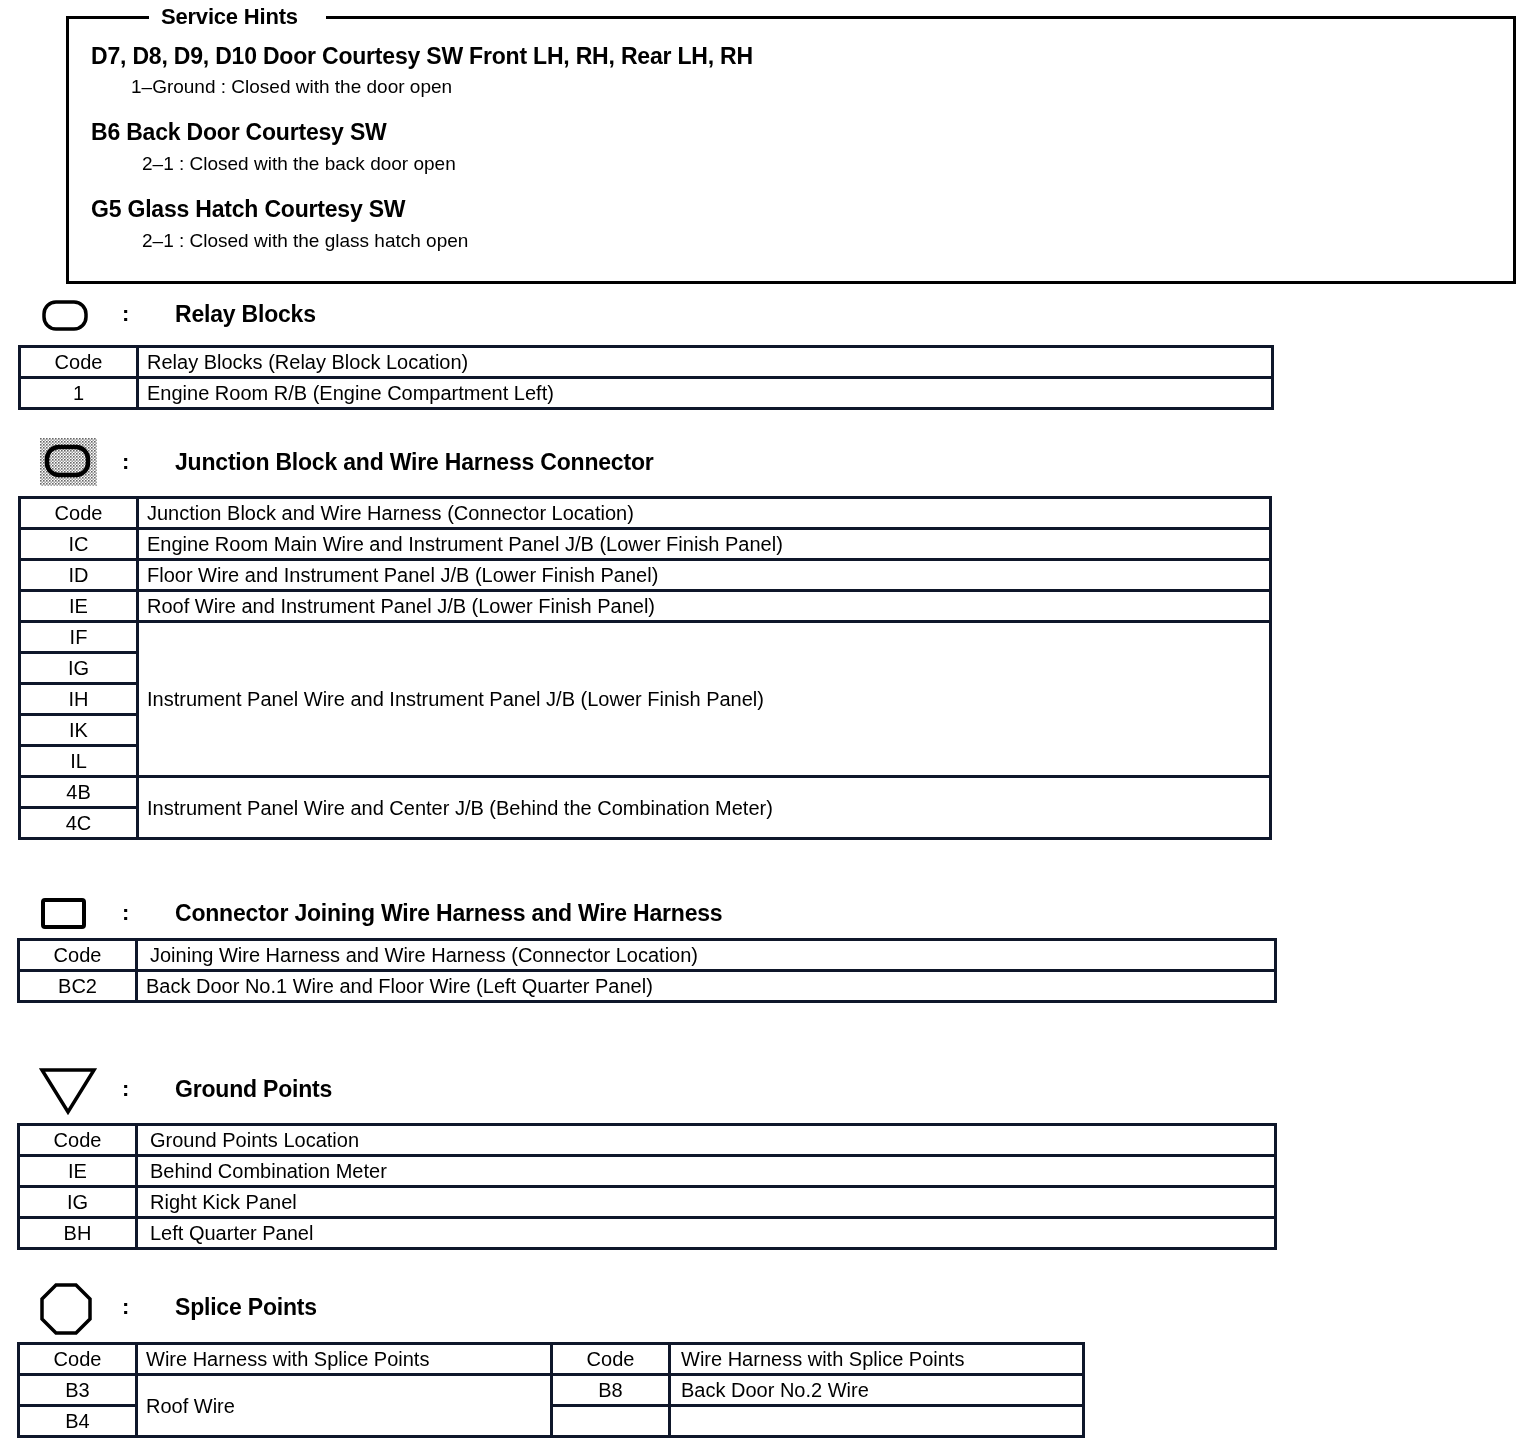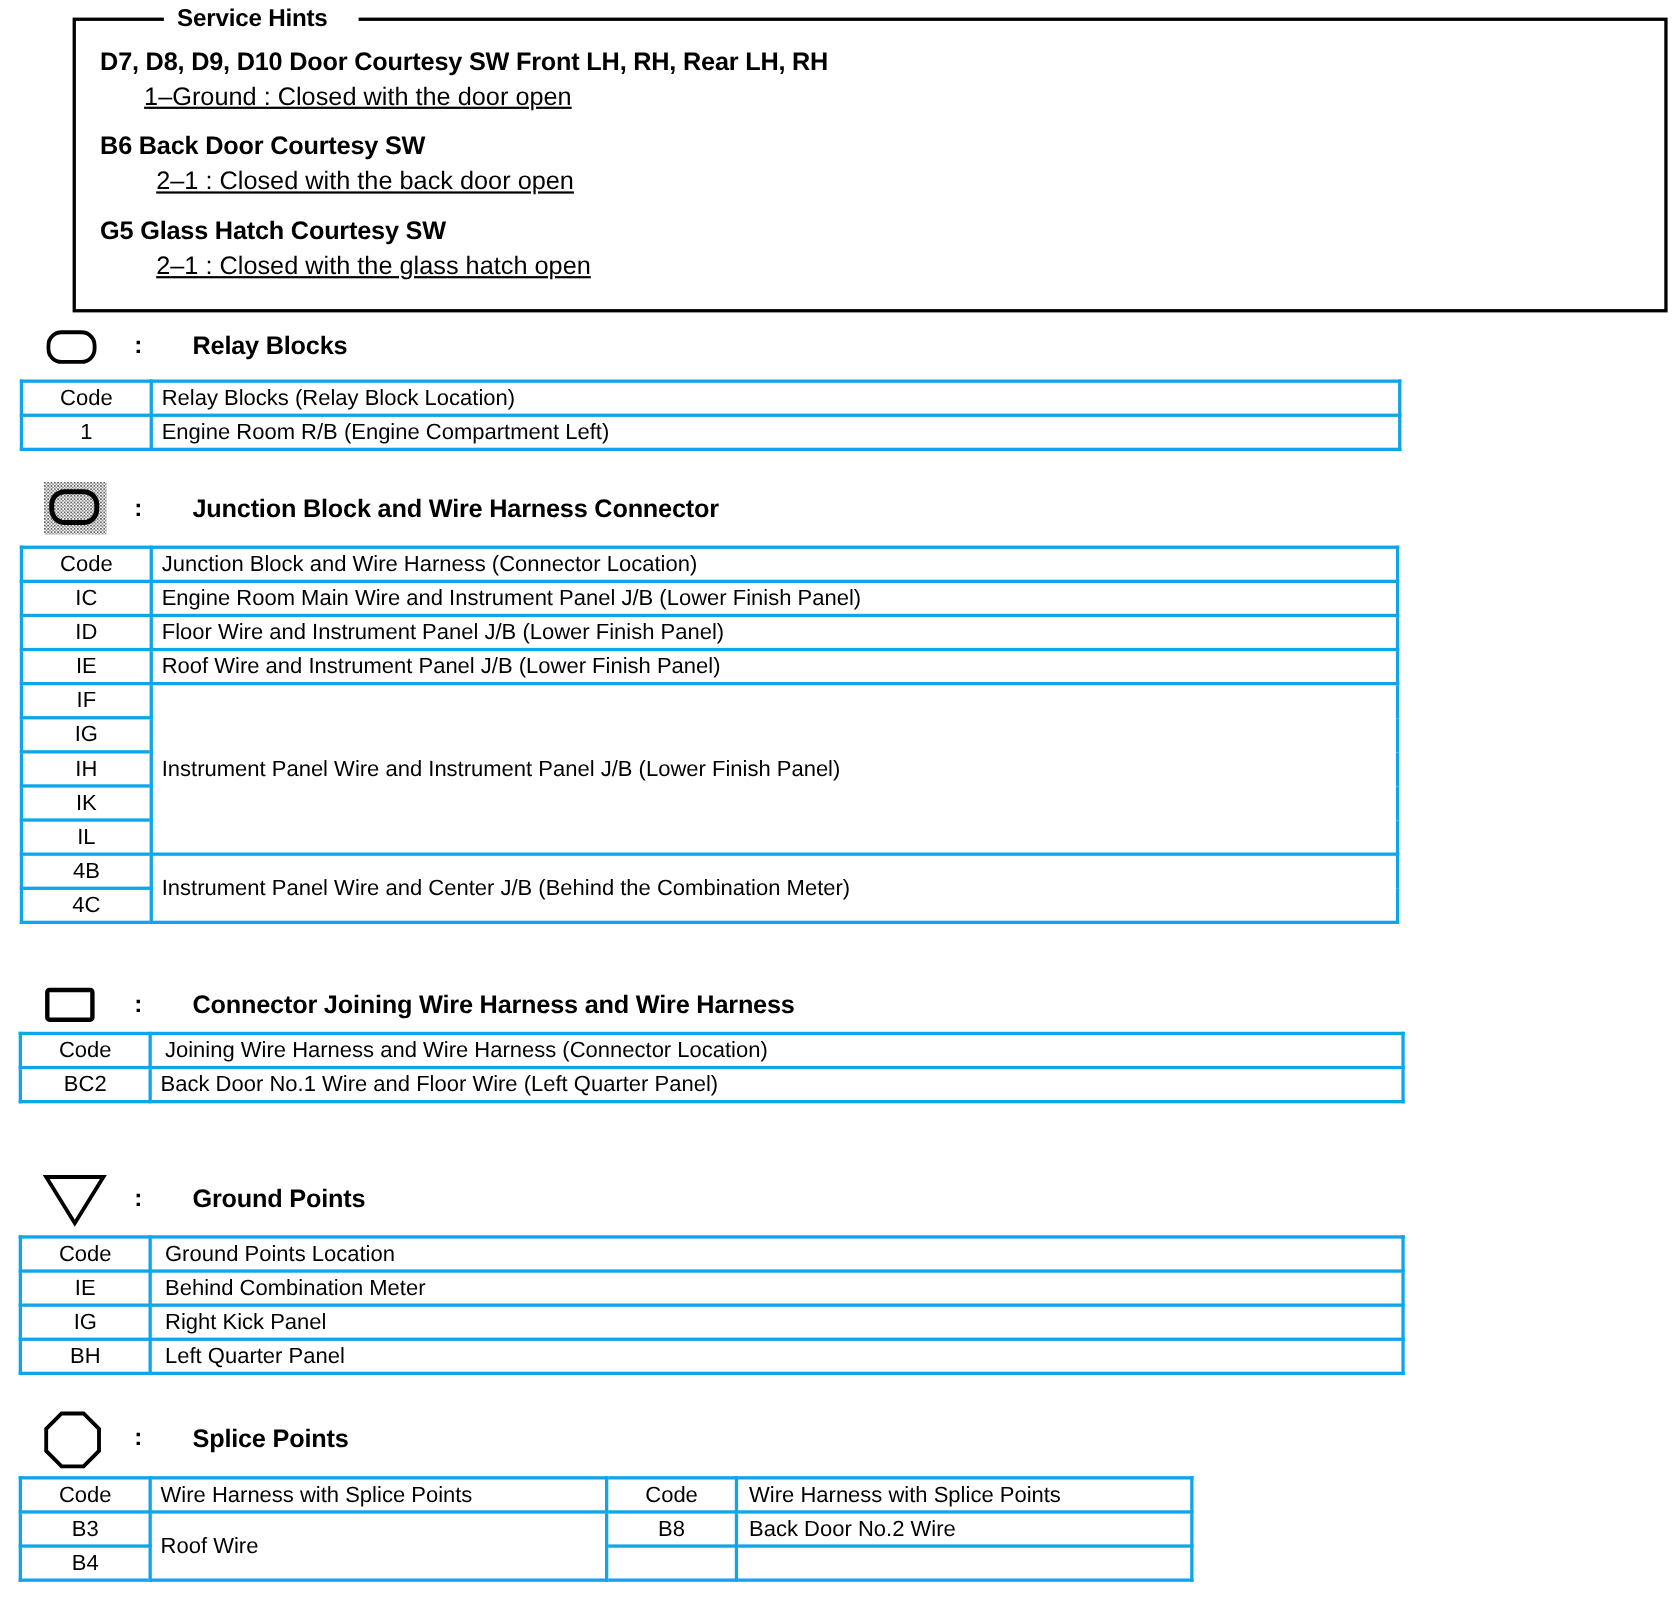--- a/index.html
+++ b/index.html
@@ -16,38 +16,38 @@
     }
     .hints-title {
       position: absolute; left: 80px; top: -15px; background: #fff; padding: 0 28px 0 12px;
       font-weight: bold; font-size: 22px; line-height: 26px; letter-spacing: -0.2px;
     }
     .hint-head {
       position: absolute; left: 22px; font-weight: bold; font-size: 23px; line-height: 28px; white-space: nowrap;
       letter-spacing: -0.2px;
     }
     .hint-body {
-      position: absolute; font-size: 23px; line-height: 28px; white-space: nowrap; text-decoration: underline;
+      position: absolute; font-size: 19px; line-height: 28px; white-space: nowrap;
     }
 
     
     .sec-head {
       position: absolute; left: 0; height: 40px; width: 1000px;
     }
     .sec-icon { position: absolute; }
     .sec-colon { position: absolute; left: 122px; font-weight: bold; font-size: 22px; }
     .sec-title { position: absolute; left: 146px; font-weight: bold; font-size: 23px; white-space: nowrap; letter-spacing: -0.2px; margin-left: 29px; }
 
     
     table.codes {
       position: absolute; border-collapse: collapse; table-layout: fixed;
       border: 3px solid #000; font-size: 20px;
     }
     table.codes td {
-      border: 3px solid #0ea5e9; padding: 0 0 0 8px; height: 28px; line-height: 26px;
+      border: 3px solid #0f172a; padding: 0 0 0 8px; height: 28px; line-height: 26px;
       white-space: nowrap; vertical-align: middle;
     }
     table.codes td.code { text-align: center; padding: 0; }
   </style>
 </head>
 <body>
 
 <div class="hints-box">
   <div class="hints-title">Service Hints</div>
   <div class="hint-head" style="top:23px;">D7, D8, D9, D10  Door Courtesy SW Front LH, RH, Rear LH, RH</div>

